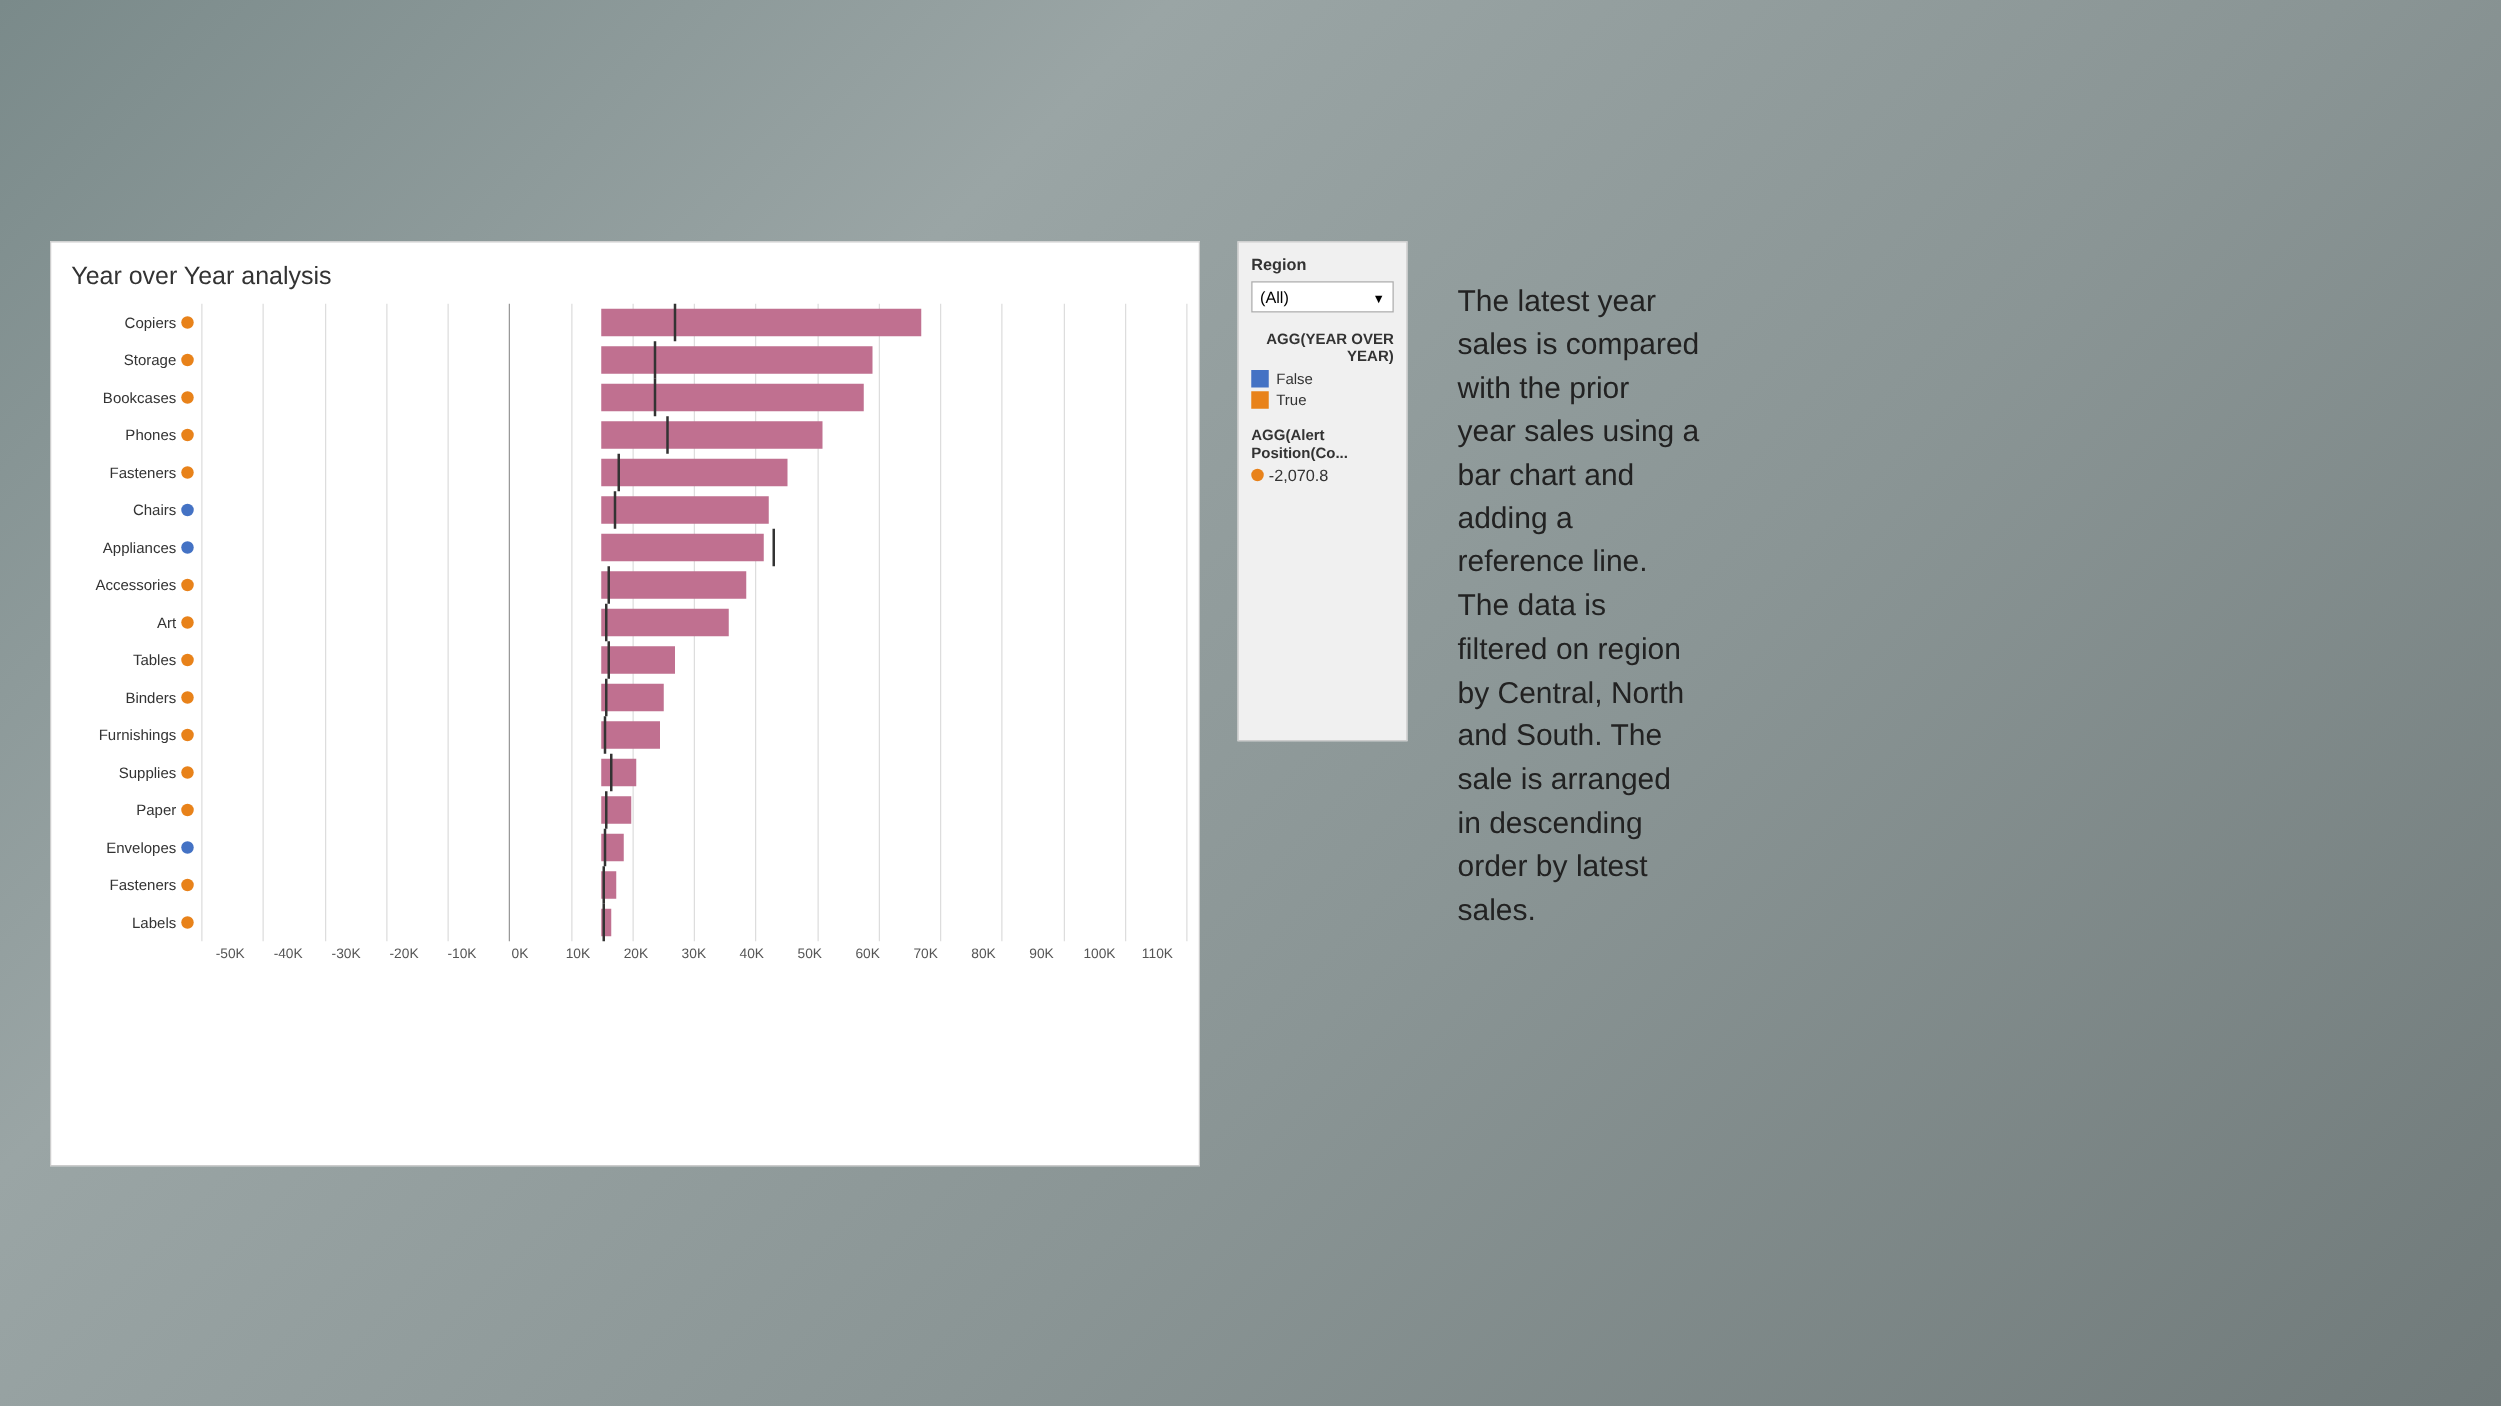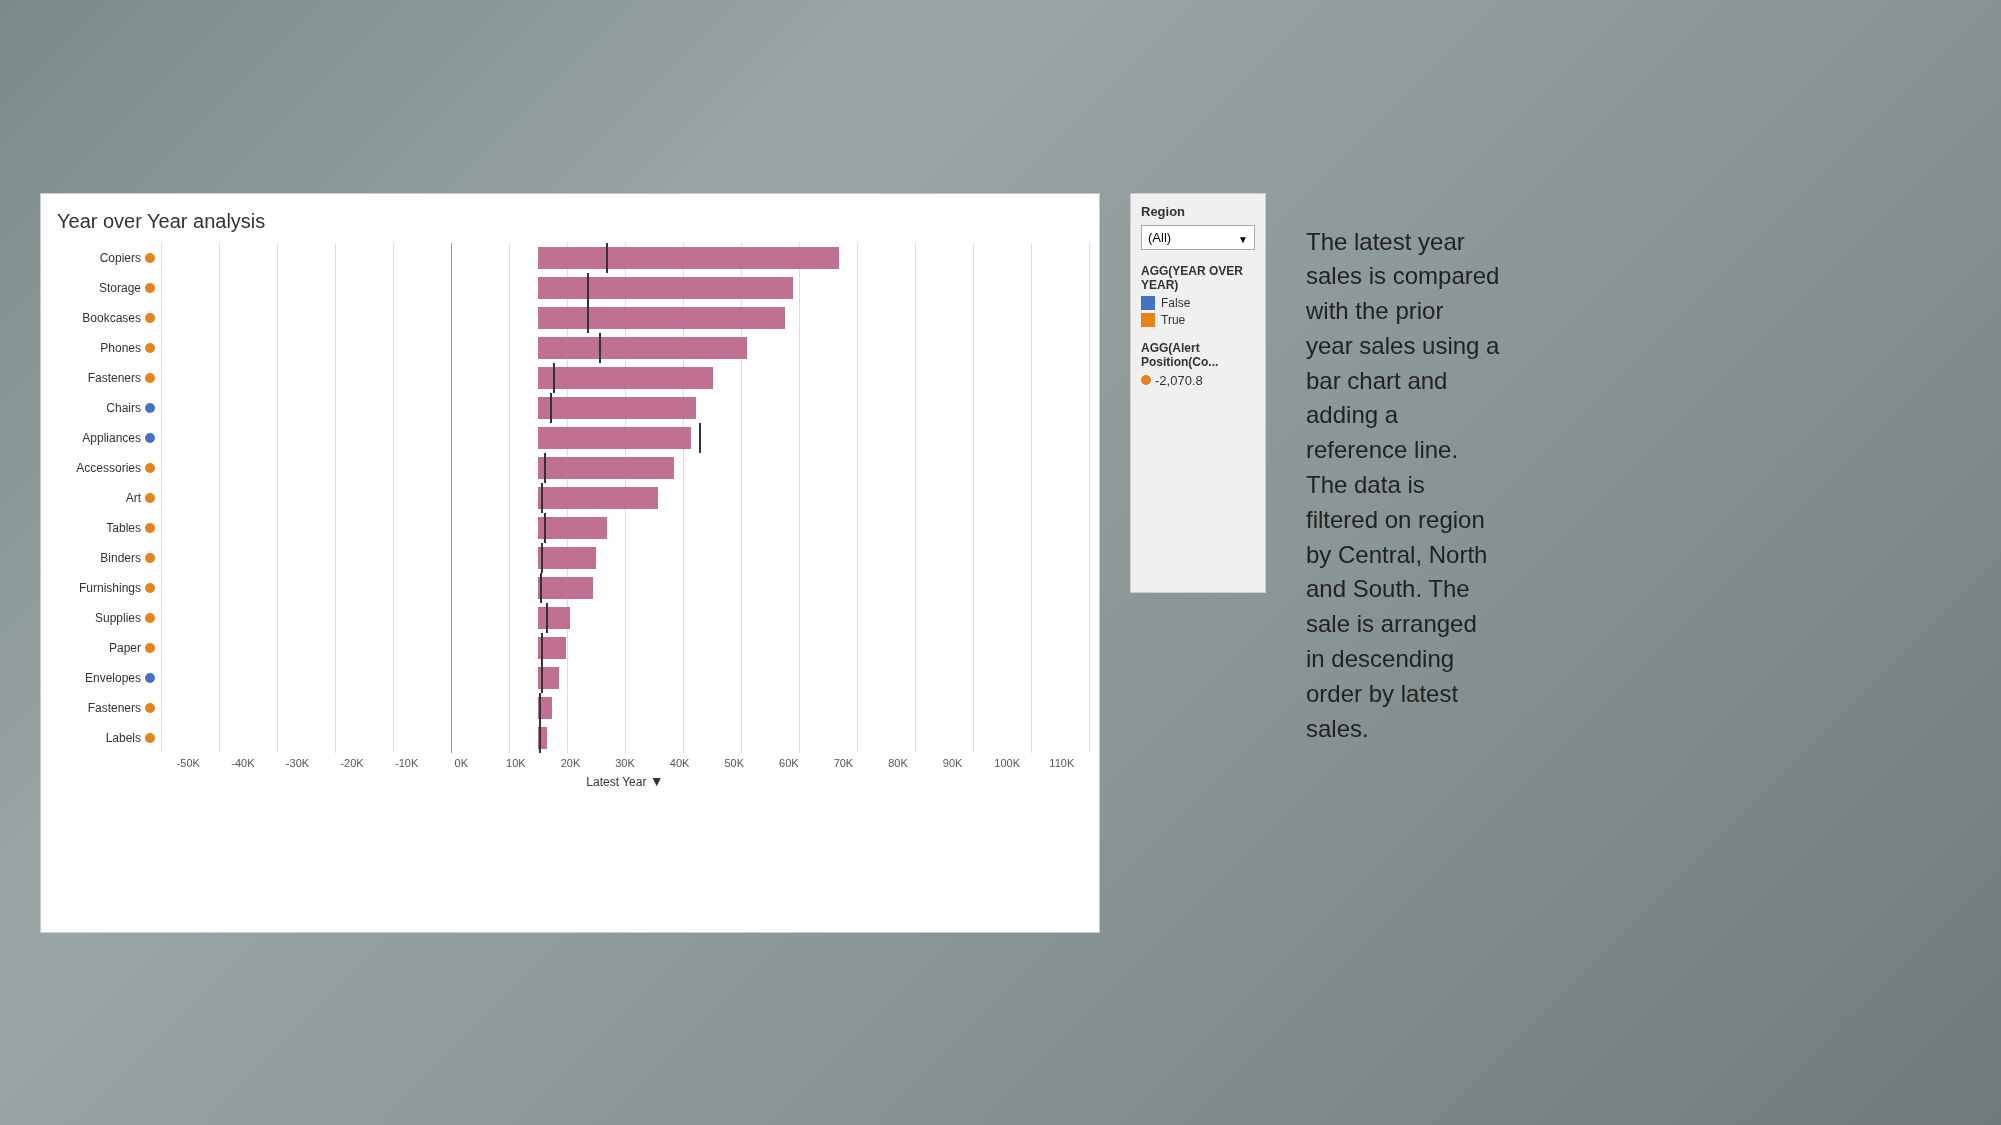--- a/index.html
+++ b/index.html
@@ -18,21 +18,21 @@
     .main-container {
       display: flex;
       align-items: flex-start;
       gap: 30px;
       width: 100%;
     }
 
     .chart-panel {
       background: #fff;
       border: 1px solid #ccc;
-      width: 1060px;
+      width: 920px;
       min-height: 740px;
       padding: 16px 10px 10px 10px;
       flex-shrink: 0;
     }
 
     .chart-title {
       font-size: 20px;
       font-weight: 400;
       color: #333;
       margin-bottom: 10px;
@@ -176,20 +176,21 @@
       cursor: pointer;
       margin-bottom: 14px;
     }
 
     .dropdown-arrow {
       font-size: 10px;
     }
 
     .legend-section {
       margin-bottom: 14px;
+      text-align: right;
     }
 
     .legend-title {
       font-size: 12px;
       font-weight: bold;
       color: #333;
       margin-bottom: 4px;
     }
 
     .legend-item {
@@ -435,23 +436,20 @@
           <div class="x-tick">30K</div>
           <div class="x-tick">40K</div>
           <div class="x-tick">50K</div>
           <div class="x-tick">60K</div>
           <div class="x-tick">70K</div>
           <div class="x-tick">80K</div>
           <div class="x-tick">90K</div>
           <div class="x-tick">100K</div>
           <div class="x-tick">110K</div>
         </div>
-      <div class="x-axis-label">
-        <span>Latest Year</span> <span style="font-size:14px;">▼</span>
-      </div>
     </div>
   </div>
 
   <div class="sidebar-panel">
     <div class="sidebar-section-title">Region</div>
     <div class="sidebar-dropdown">
       <span>(All)</span>
       <span class="dropdown-arrow">▼</span>
     </div>
 

